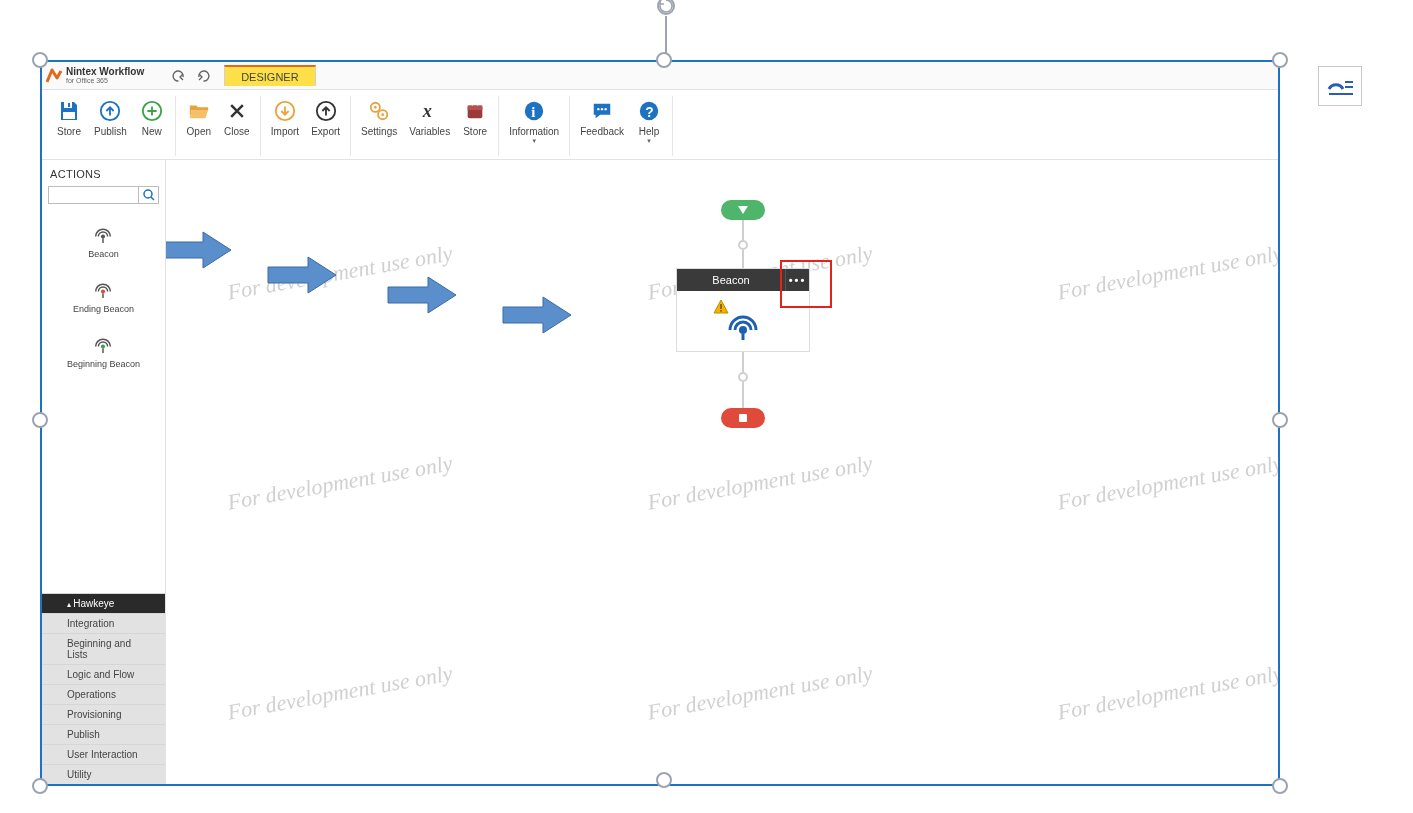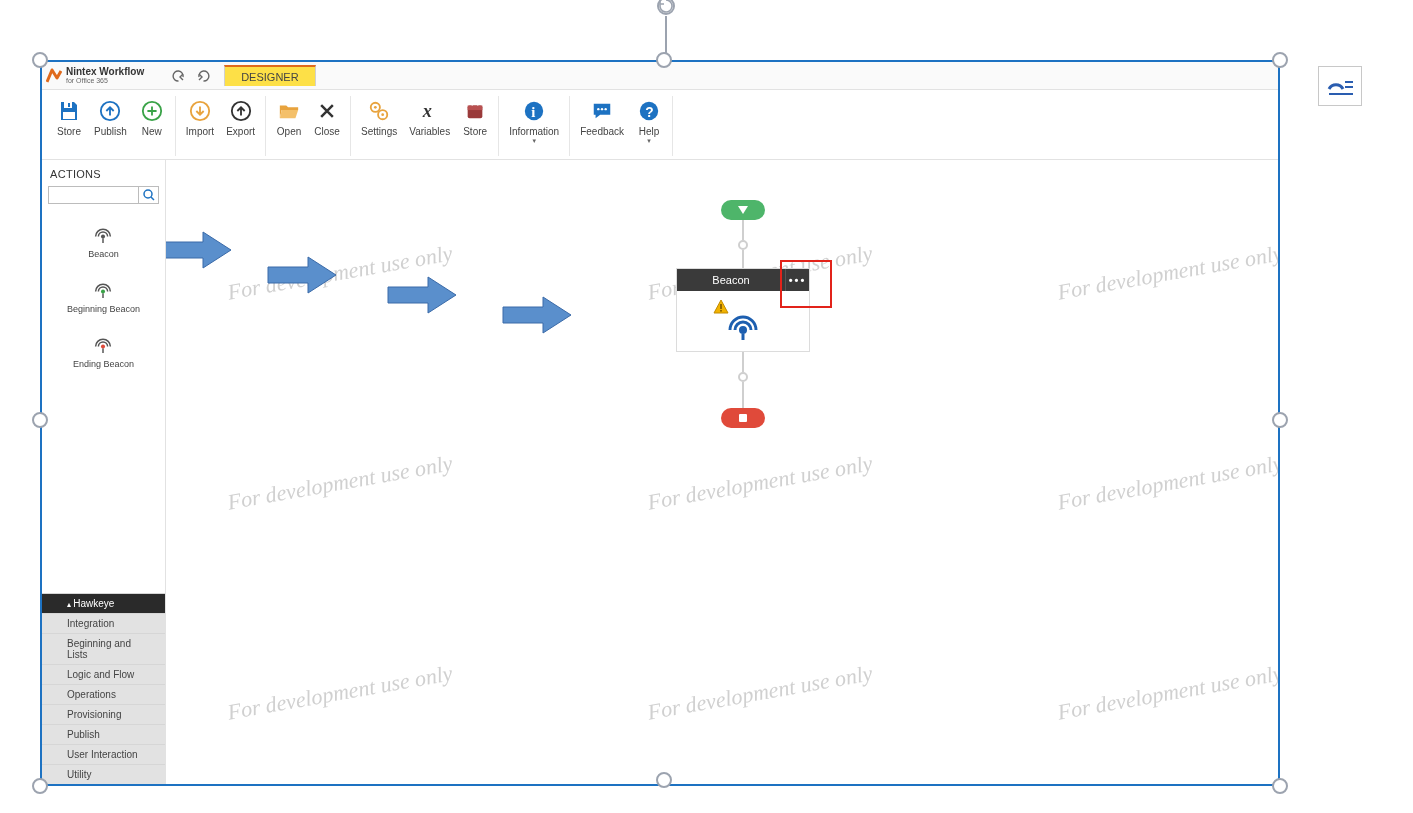--- a/index.html
+++ b/index.html
@@ -167,54 +167,54 @@
               <circle cx="12" cy="12" r="10" fill="none" stroke="#3aa348" stroke-width="2"></circle>
               <path d="M12 7v10M7 12h10" stroke="#3aa348" stroke-width="2"></path>
             </svg>
           </span>
         <span class="lbl">New</span>
       </div>
     </div>
     <div class="rgroup">
       <div class="rbtn">
         <span class="ic">
-            <svg viewBox="0 0 24 24" width="22" height="22">
-              <circle cx="12" cy="12" r="10" fill="none" stroke="#e8a33d" stroke-width="2"></circle>
-              <path d="M12 7v8M8 12l4 4 4-4" fill="none" stroke="#e8a33d" stroke-width="2"></path>
-            </svg>
-          </span>
-        <span class="lbl">Import</span>
-      </div>
-      <div class="rbtn">
-        <span class="ic">
-            <svg viewBox="0 0 24 24" width="22" height="22">
-              <circle cx="12" cy="12" r="10" fill="none" stroke="#333" stroke-width="2"></circle>
-              <path d="M12 17V9M8 12l4-4 4 4" fill="none" stroke="#333" stroke-width="2"></path>
-            </svg>
-          </span>
-        <span class="lbl">Export</span>
-      </div>
-    </div>
-    <div class="rgroup">
-      <div class="rbtn">
-        <span class="ic">
             <svg viewBox="0 0 24 24" width="24" height="22">
               <path fill="#e8a33d" d="M2 6h7l2 2h11v3H4l-2 9z"></path>
               <path fill="#f4c06a" d="M4 11h18l-3 9H2z"></path>
             </svg>
           </span>
         <span class="lbl">Open</span>
       </div>
       <div class="rbtn">
         <span class="ic">
             <svg viewBox="0 0 24 24" width="20" height="20">
               <path d="M5 5l14 14M19 5L5 19" stroke="#333" stroke-width="3"></path>
             </svg>
           </span>
         <span class="lbl">Close</span>
+      </div>
+    </div>
+    <div class="rgroup">
+      <div class="rbtn">
+        <span class="ic">
+            <svg viewBox="0 0 24 24" width="22" height="22">
+              <circle cx="12" cy="12" r="10" fill="none" stroke="#e8a33d" stroke-width="2"></circle>
+              <path d="M12 7v8M8 12l4 4 4-4" fill="none" stroke="#e8a33d" stroke-width="2"></path>
+            </svg>
+          </span>
+        <span class="lbl">Import</span>
+      </div>
+      <div class="rbtn">
+        <span class="ic">
+            <svg viewBox="0 0 24 24" width="22" height="22">
+              <circle cx="12" cy="12" r="10" fill="none" stroke="#333" stroke-width="2"></circle>
+              <path d="M12 17V9M8 12l4-4 4 4" fill="none" stroke="#333" stroke-width="2"></path>
+            </svg>
+          </span>
+        <span class="lbl">Export</span>
       </div>
     </div>
     <div class="rgroup">
       <div class="rbtn">
         <span class="ic">
             <svg viewBox="0 0 24 24" width="22" height="22">
               <circle cx="8" cy="8" r="5" fill="none" stroke="#e8a33d" stroke-width="2"></circle>
               <circle cx="16" cy="16" r="5" fill="none" stroke="#e8a33d" stroke-width="2"></circle>
               <circle cx="8" cy="8" r="1.5" fill="#e8a33d"></circle>
               <circle cx="16" cy="16" r="1.5" fill="#e8a33d"></circle>
@@ -300,36 +300,36 @@
                 <line x1="13" y1="20" x2="13" y2="25" stroke="#555" stroke-width="1.6"></line>
               </svg>
             </span>
           <span class="lbl">Beacon</span>
         </div>
         <div class="sb-item">
           <span class="ic">
               <svg viewBox="0 0 26 26" width="24" height="24">
                 <path d="M5 18a8 8 0 0116 0" fill="none" stroke="#555" stroke-width="1.6"></path>
                 <path d="M8 18a5 5 0 0110 0" fill="none" stroke="#555" stroke-width="1.6"></path>
-                <circle cx="13" cy="18" r="2.2" fill="#3aa348"></circle>
+                <circle cx="13" cy="18" r="2.2" fill="#e04a3a"></circle>
                 <line x1="13" y1="20" x2="13" y2="25" stroke="#555" stroke-width="1.6"></line>
               </svg>
             </span>
-          <span class="lbl">Beginning Beacon</span>
+          <span class="lbl">Ending Beacon</span>
         </div>
         <div class="sb-item">
           <span class="ic">
               <svg viewBox="0 0 26 26" width="24" height="24">
                 <path d="M5 18a8 8 0 0116 0" fill="none" stroke="#555" stroke-width="1.6"></path>
                 <path d="M8 18a5 5 0 0110 0" fill="none" stroke="#555" stroke-width="1.6"></path>
-                <circle cx="13" cy="18" r="2.2" fill="#e04a3a"></circle>
+                <circle cx="13" cy="18" r="2.2" fill="#3aa348"></circle>
                 <line x1="13" y1="20" x2="13" y2="25" stroke="#555" stroke-width="1.6"></line>
               </svg>
             </span>
-          <span class="lbl">Ending Beacon</span>
+          <span class="lbl">Beginning Beacon</span>
         </div>
       </div>
       <div class="sb-cats">
         <div class="sb-cat active"><span>Hawkeye</span></div>
         <div class="sb-cat"><span>Integration</span></div>
         <div class="sb-cat"><span>Beginning and Lists</span></div>
         <div class="sb-cat"><span>Logic and Flow</span></div>
         <div class="sb-cat"><span>Operations</span></div>
         <div class="sb-cat"><span>Provisioning</span></div>
         <div class="sb-cat"><span>Publish</span></div>

